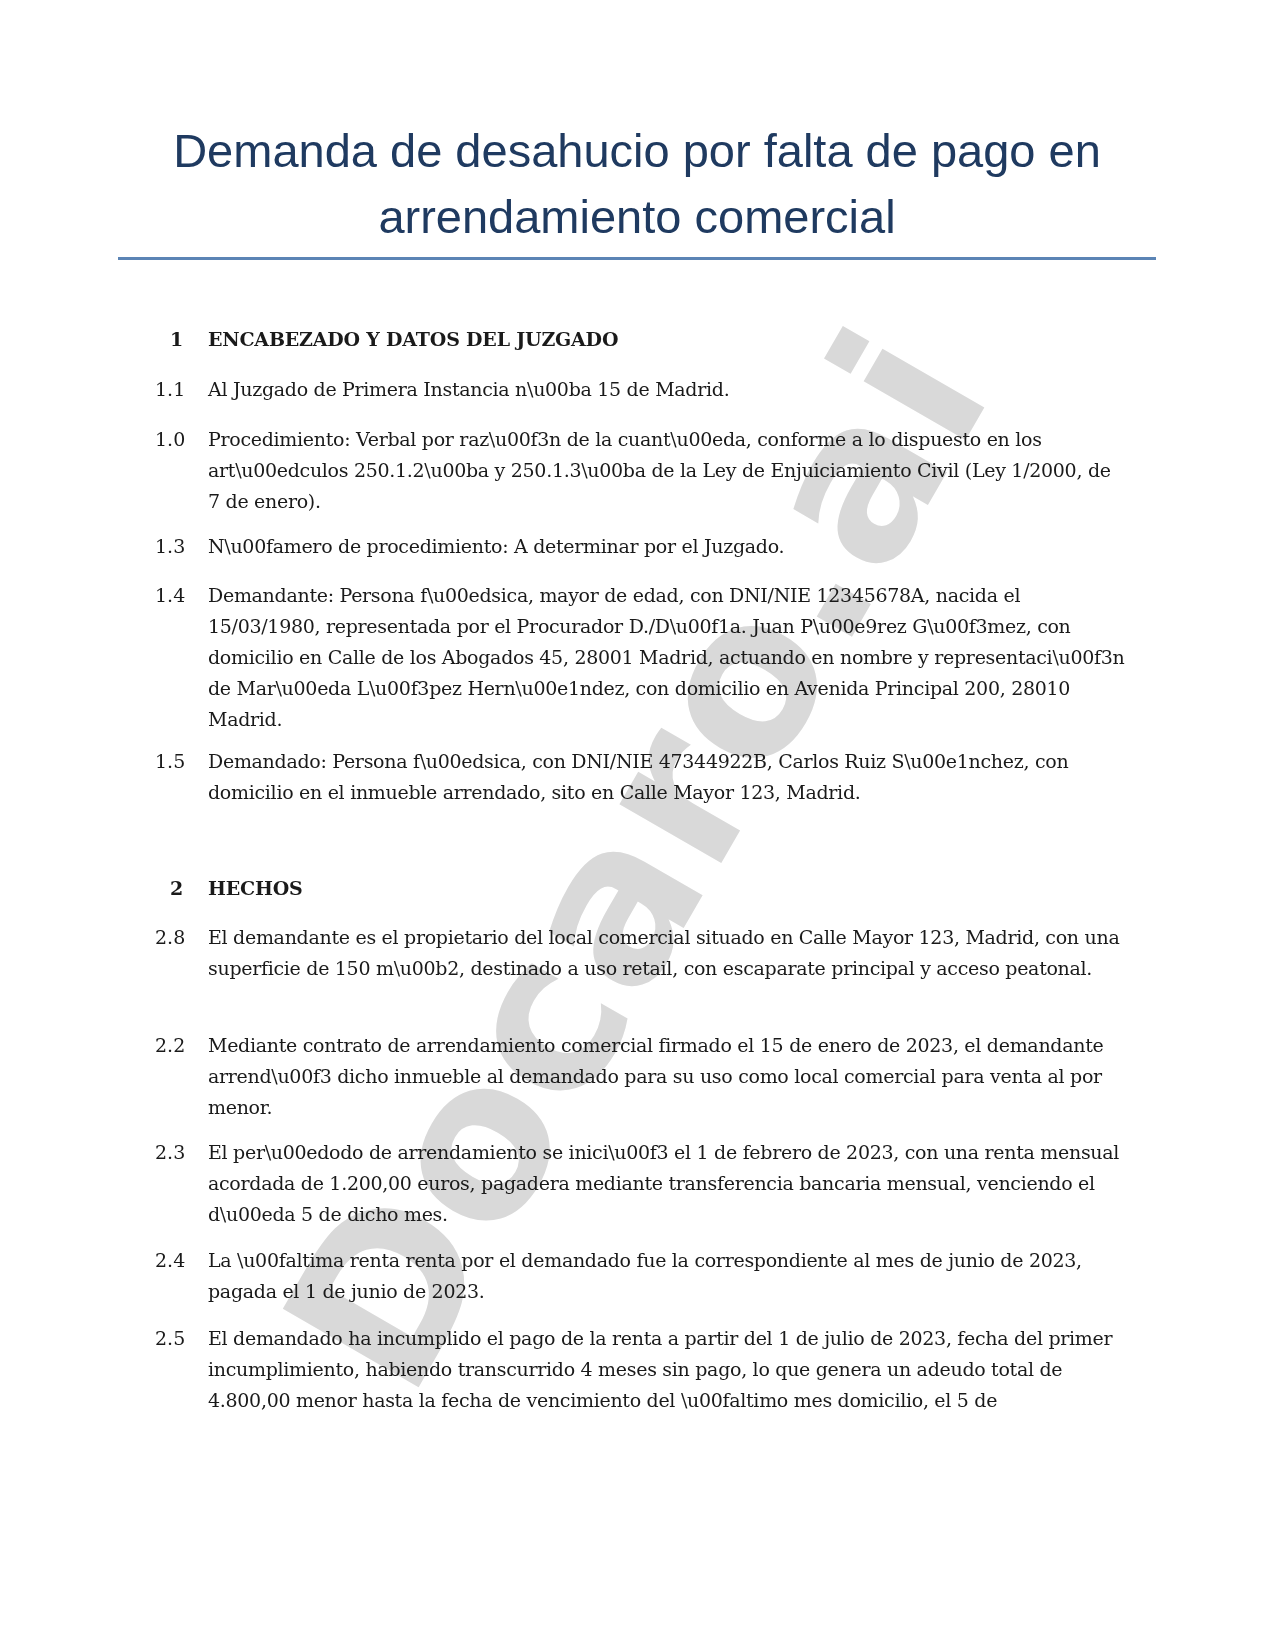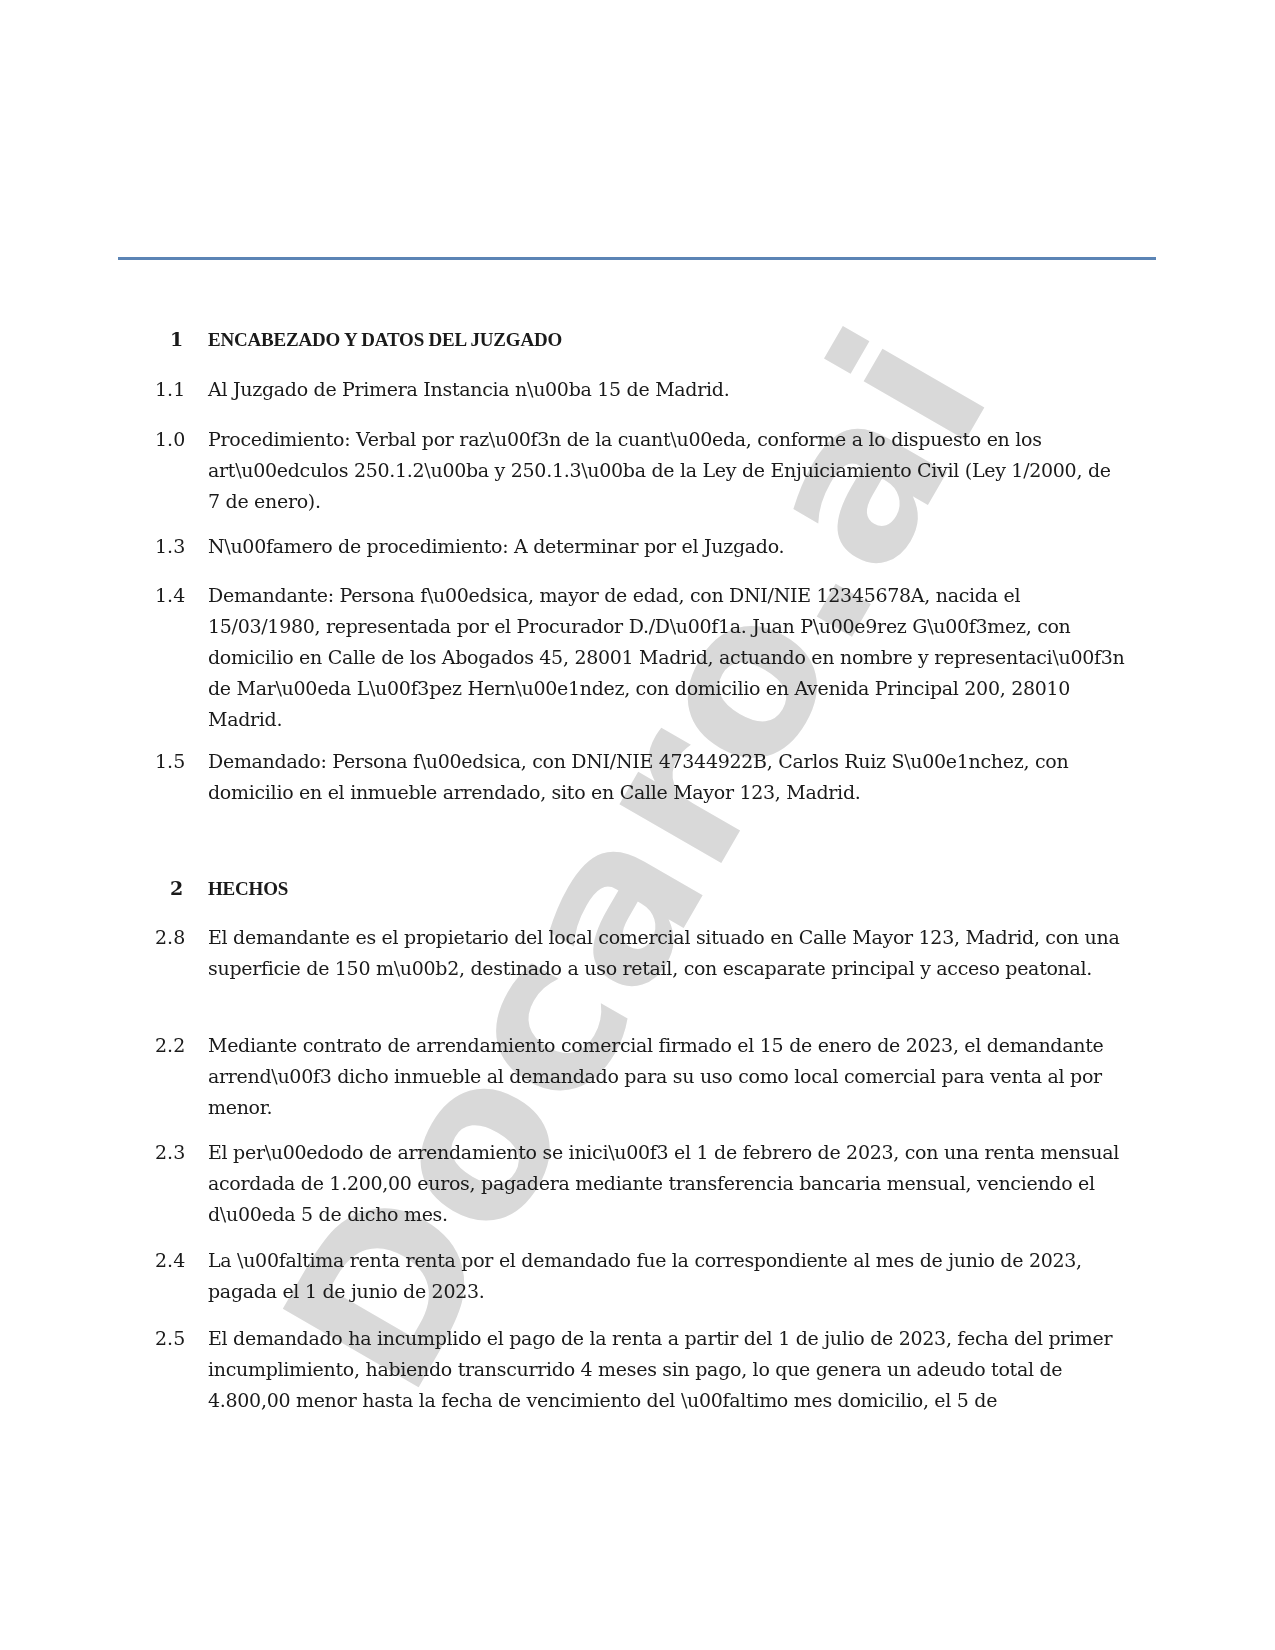--- a/index.html
+++ b/index.html
@@ -71,21 +71,20 @@
     .heading .num {
       position: absolute;
       left: 170px;
       width: 20px;
     }
     .heading .text {
       position: absolute;
       left: 208px;
       white-space: nowrap;
       letter-spacing: -0.2px;
-      font-family: Liberation Serif, serif;
     }
     .item {
       position: absolute;
       left: 0;
       font-size: 19px;
       line-height: 31px;
     }
     .item .num {
       position: absolute;
       left: 155px;
@@ -103,21 +102,22 @@
 </head>
 <body>
 
 <div class="page">
 
   <div class="watermark">Docaro.ai</div>
 
   <div class="content">
 
     <h1 class="title">
-      <br>
+      <span>Demanda de desahucio por falta de pago en</span><br>
+      <span>arrendamiento comercial</span>
     </h1>
     <div class="title-rule"></div>
 
     <div class="heading" style="top:324px;">
       <span class="num">1</span>
       <span class="text">ENCABEZADO Y DATOS DEL JUZGADO</span>
     </div>
 
     <div class="item" style="top:374px;">
       <span class="num">1.1</span>

